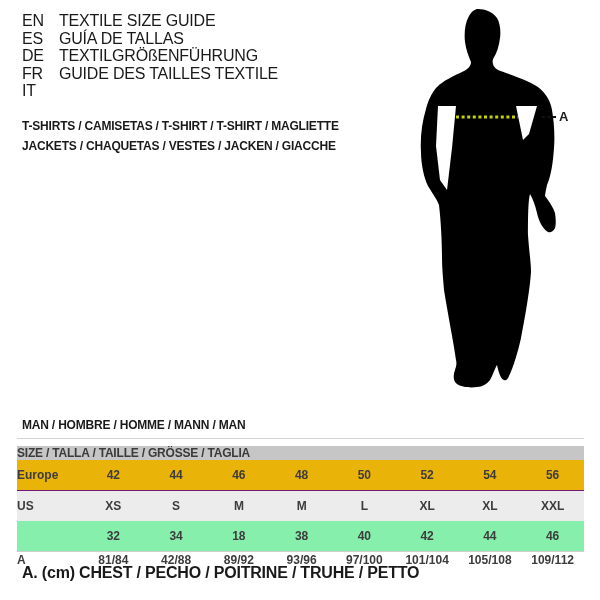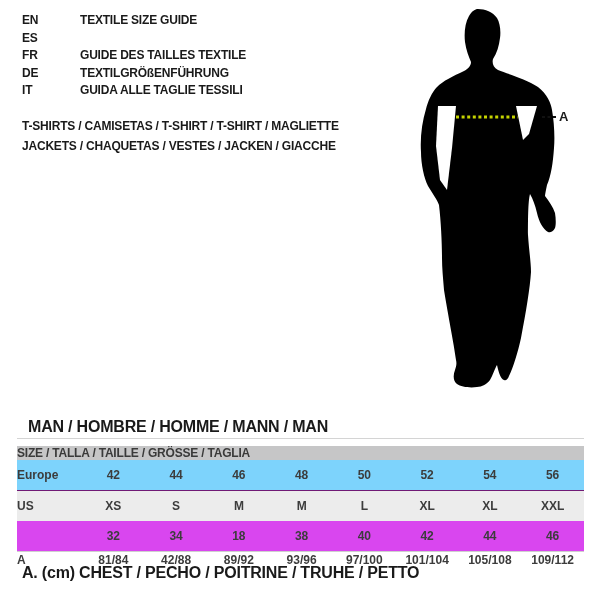--- a/index.html
+++ b/index.html
@@ -2,69 +2,69 @@
 <html><head>
 <meta charset="utf-8">
 <style>
   html,body{margin:0;padding:0;background:#fff;}
   .canvas{
     position:relative;width:600px;height:600px;background:#fff;overflow:hidden;
     font-family:"Liberation Sans","DejaVu Sans",sans-serif;color:#1a1a1a;
   }
   
   .lang-list{position:absolute;left:22px;top:12px;}
-  .lang-row{display:flex;line-height:17.5px;font-size:12px;font-weight:bold;letter-spacing:-0.2px;gap:21px;}
+  .lang-row{display:flex;line-height:17.5px;font-size:16px;font-weight:normal;letter-spacing:-0.2px;}
   .lang-code{width:37px;flex:0 0 37px;}
   
   .categories{position:absolute;left:22px;top:116px;}
   .category-line{font-size:12px;font-weight:bold;letter-spacing:-0.2px;line-height:20px;white-space:nowrap;}
   
   .figure-layer{position:absolute;left:0;top:0;width:600px;height:600px;}
   .measure-label{position:absolute;left:559px;top:109px;font-size:13px;font-weight:bold;}
   
-  .gender-line{position:absolute;left:28px;top:418px;font-size:16px;font-weight:bold;letter-spacing:-0.2px;}
+  .gender-line{position:absolute;left:22px;top:418px;font-size:12px;font-weight:bold;letter-spacing:-0.2px;}
   
   .table-wrap{position:absolute;left:17px;top:438px;width:567px;}
   .table-top-rule{border-top:1px solid #d4d4d4;height:0;margin-bottom:7px;}
   table.size-table{width:100%;border-collapse:collapse;table-layout:fixed;font-size:12px;color:#3c3c3c;}
   table.size-table td,table.size-table th{padding:0;margin:0;font-weight:bold;}
   .hdr-row th{background:#c6c6c7;text-align:left;padding:2px 0 2px 5px;height:13px;font-size:12px;color:#3a3a3a;letter-spacing:-0.2px;}
   .row-label{text-align:left;padding-left:5px;width:65px;}
   .cell{text-align:center;height:30px;line-height:16px;}
-  .row-europe td{background:#7dd3fc;}
+  .row-europe td{background:#eab308;}
   .row-us td{background:#ececec;border-top:1px solid #701a75;}
-  .row-blank td{background:#d946ef;}
+  .row-blank td{background:#86efac;}
   .row-a td{background:#ffffff;border-top:1px solid #cfcfcf;height:17px;line-height:17px;}
   
   .footer-note{position:absolute;left:22px;top:544px;font-size:16px;font-weight:bold;letter-spacing:-0.2px;margin-top:20px;}
 </style>
 </head>
 <body>
 
 <div class="canvas">
 
   <div class="lang-list">
     <div class="lang-row">
       <span class="lang-code">EN</span>
       <span class="lang-label">TEXTILE SIZE GUIDE</span>
     </div>
     <div class="lang-row">
       <span class="lang-code">ES</span>
+      <span class="lang-label">GUÍA DE TALLAS</span>
+    </div>
+    <div class="lang-row">
+      <span class="lang-code">DE</span>
+      <span class="lang-label">TEXTILGRÖßENFÜHRUNG</span>
     </div>
     <div class="lang-row">
       <span class="lang-code">FR</span>
       <span class="lang-label">GUIDE DES TAILLES TEXTILE</span>
     </div>
     <div class="lang-row">
-      <span class="lang-code">DE</span>
-      <span class="lang-label">TEXTILGRÖßENFÜHRUNG</span>
-    </div>
-    <div class="lang-row">
       <span class="lang-code">IT</span>
-      <span class="lang-label">GUIDA ALLE TAGLIE TESSILI</span>
     </div>
   </div>
 
   <div class="categories">
     <div class="category-line">T-SHIRTS / CAMISETAS / T-SHIRT / T-SHIRT / MAGLIETTE</div>
     <div class="category-line">JACKETS / CHAQUETAS / VESTES / JACKEN / GIACCHE</div>
   </div>
 
   <svg class="figure-layer" viewBox="0 0 600 600" width="600" height="600" aria-hidden="true">
     <path fill="#000000" d="

